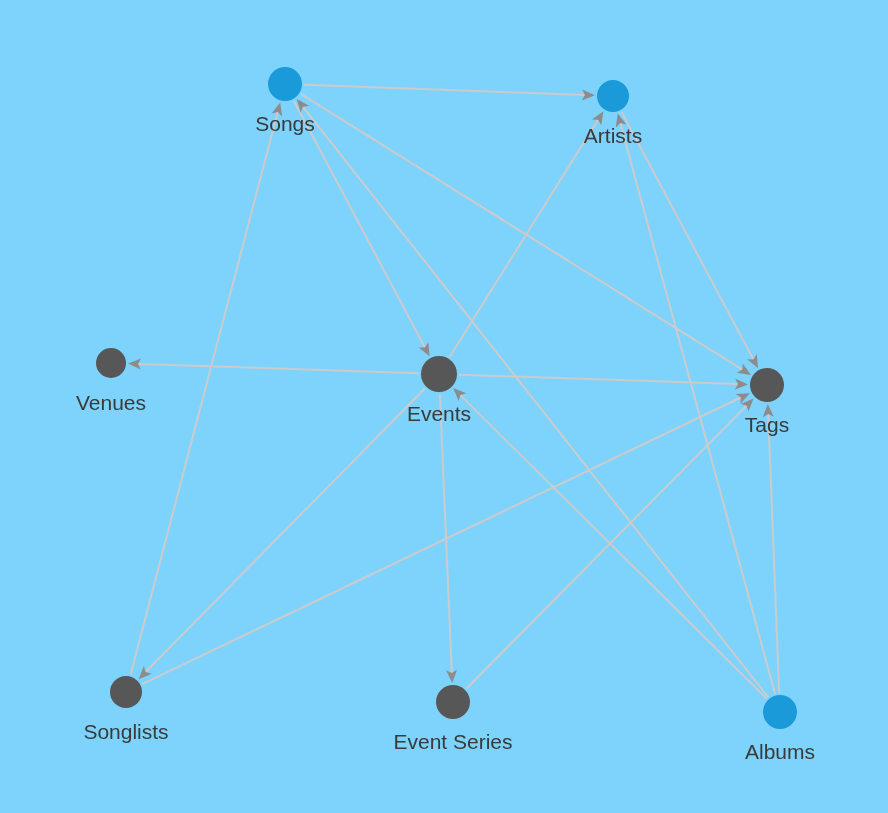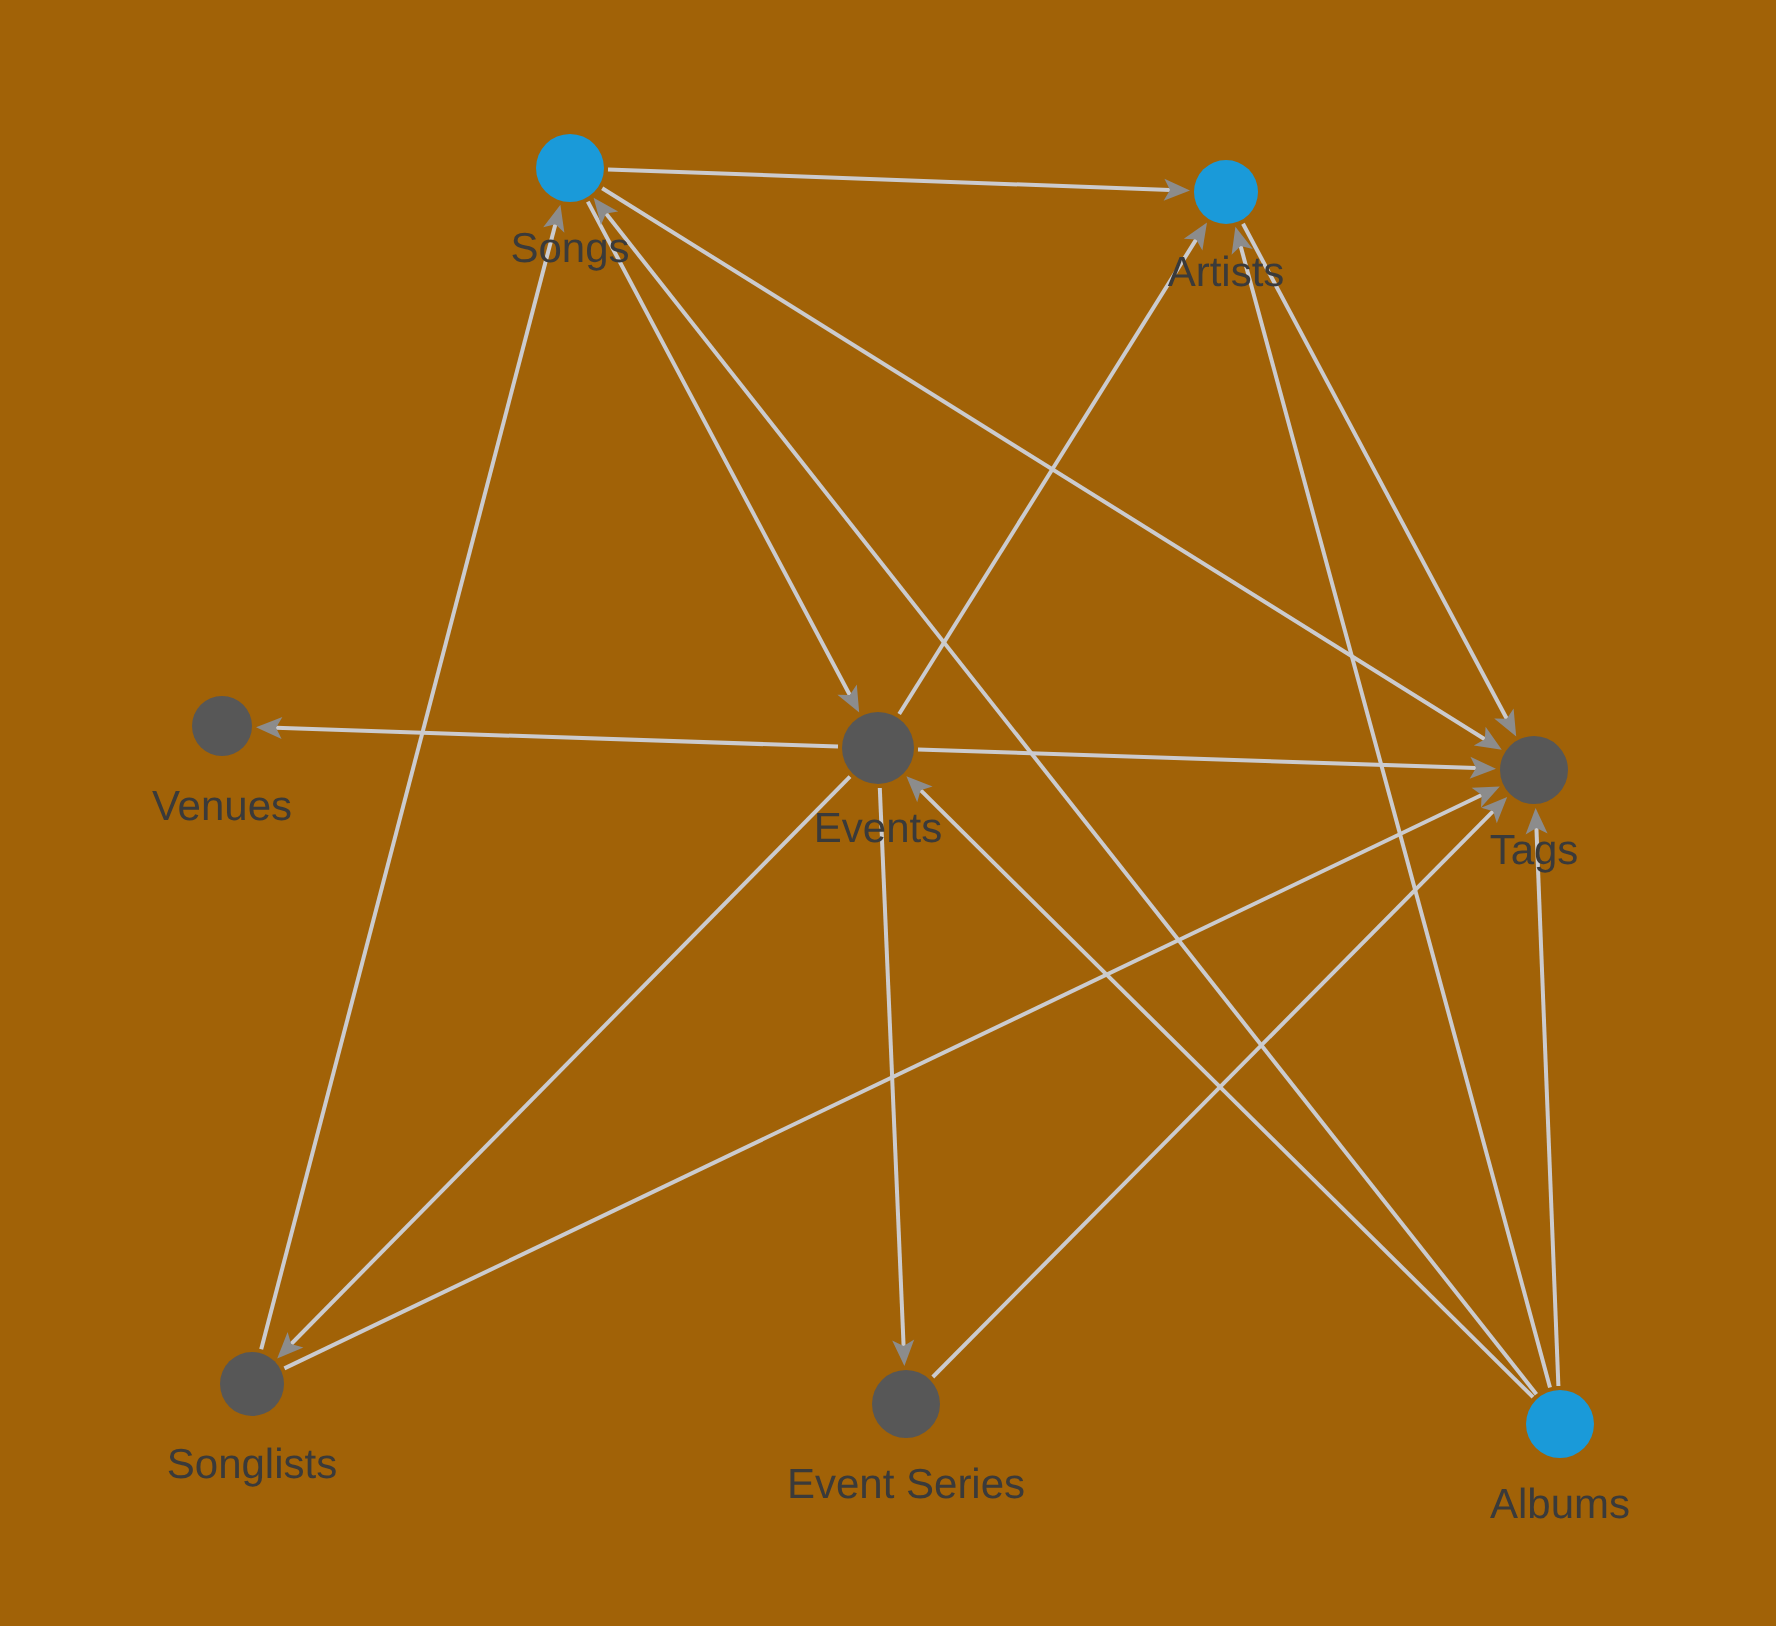--- a/index.html
+++ b/index.html
@@ -8,21 +8,21 @@
     width: 888px;
     height: 813px;
     background: #ffffff;
     overflow: hidden;
     font-family: "Liberation Sans", sans-serif;
   }
   .graph-wrap {
     position: relative;
     width: 888px;
     height: 813px;
-    background: #a16207;
+    background: #7dd3fc;
   }
   svg { display: block; }
   .edge-line {
     fill: none;
     stroke-width: 2;
   }
   .node-label {
     font-family: "Liberation Sans", sans-serif;
     font-size: 21px;
     text-anchor: middle;

